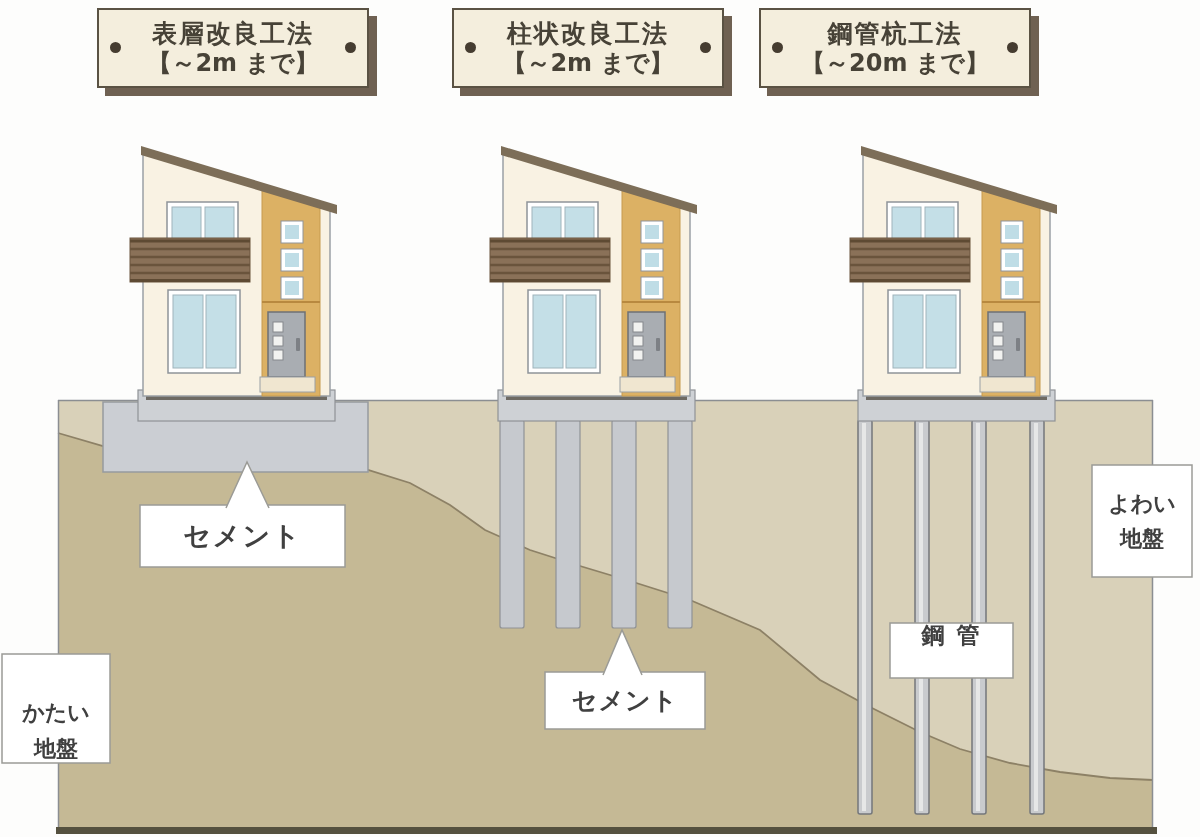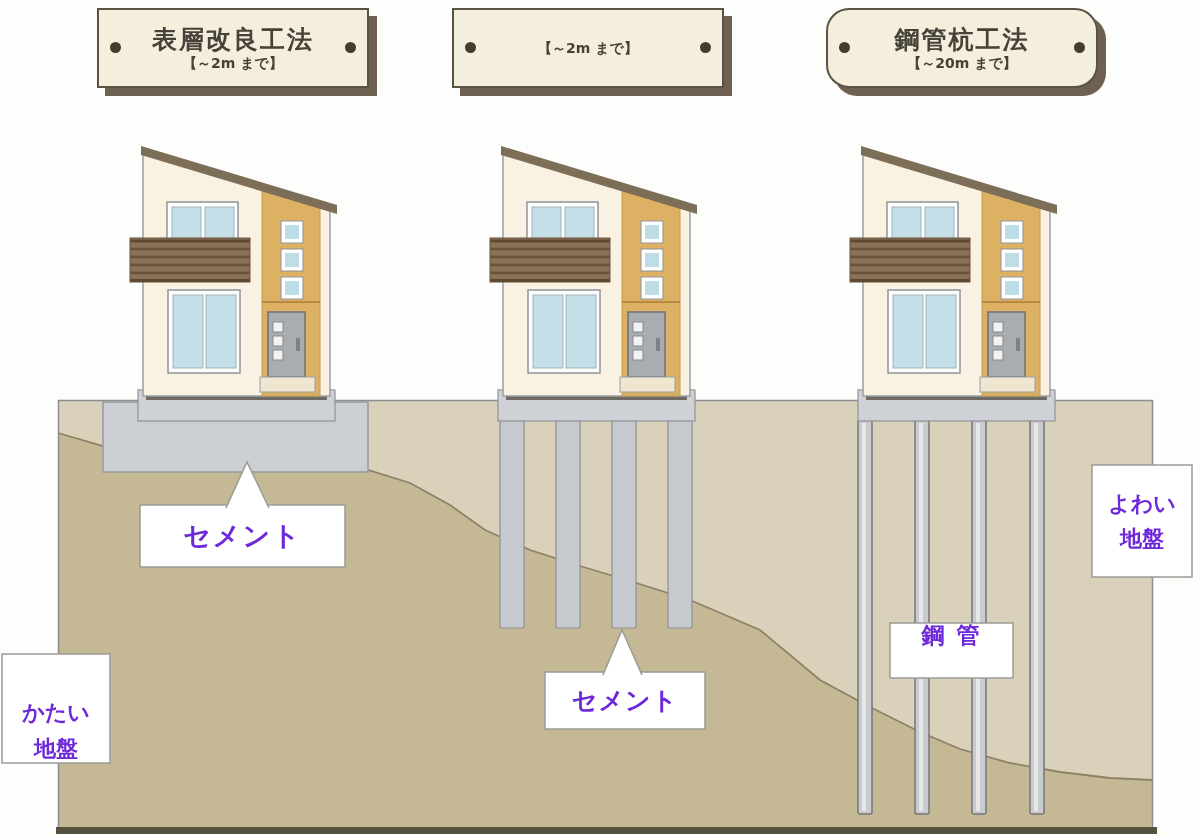--- a/index.html
+++ b/index.html
@@ -11,35 +11,35 @@
 
   
   .sign {
     position:absolute; top:8px; width:272px; height:80px;
     background:#f4eedd; border:2px solid #5a5243;
     box-shadow:8px 8px 0 0 #6f6152;
     display:flex; flex-direction:column; align-items:center; justify-content:center;
     box-sizing:border-box; text-align:center;
   }
   .sign-title { font-size:25px; font-weight:bold; color:#474237; letter-spacing:2px; line-height:1.25; }
-  .sign-range { font-size:14px; font-weight:bold; color:#474237; line-height:1.2; }
+  .sign-range { font-size:24px; font-weight:bold; color:#474237; line-height:1.2; }
   .sign .dot {
     position:absolute; top:50%; margin-top:-6px; width:11px; height:11px;
     border-radius:50%; background:#453c30;
   }
   .sign .dot-left  { left:11px; }
   .sign .dot-right { right:11px; }
   .sign-1 { left:97px; }
   .sign-2 { left:452px; }
-  .sign-3 { left:826px;border-radius:23px; }
+  .sign-3 { left:759px; }
 
   
   .callout-label {
     position:absolute; display:flex; align-items:center; justify-content:center;
-    font-weight:bold; color:#6d28d9; text-align:center; white-space:pre-line;
+    font-weight:bold; color:#404040; text-align:center; white-space:pre-line;
   }
   .lbl-cement1 { left:140px; top:505px; width:205px; height:62px; font-size:27px; letter-spacing:2px; }
   .lbl-cement2 { left:545px; top:672px; width:160px; height:57px; font-size:25px; letter-spacing:1px; }
   .lbl-pipe    { left:890px; top:608px; width:123px; height:55px; font-size:23px; letter-spacing:2px; }
   .lbl-weak    { left:1092px; top:465px; width:100px; height:112px; font-size:22px; line-height:1.6; }
   .lbl-hard    { left:2px;   top:676px; width:108px; height:109px; font-size:22px; line-height:1.6; }
 </style>
 </head>
 <body>
 
@@ -160,20 +160,21 @@
 
   <div class="sign sign-1">
     <span class="dot dot-left"></span>
     <span class="dot dot-right"></span>
     <span class="sign-title">表層改良工法</span>
     <span class="sign-range">【～2m まで】</span>
   </div>
   <div class="sign sign-2">
     <span class="dot dot-left"></span>
     <span class="dot dot-right"></span>
+    <span class="sign-title">柱状改良工法</span>
     <span class="sign-range">【～2m まで】</span>
   </div>
   <div class="sign sign-3">
     <span class="dot dot-left"></span>
     <span class="dot dot-right"></span>
     <span class="sign-title">鋼管杭工法</span>
     <span class="sign-range">【～20m まで】</span>
   </div>
 
   <div class="callout-label lbl-cement1">セメント</div>

